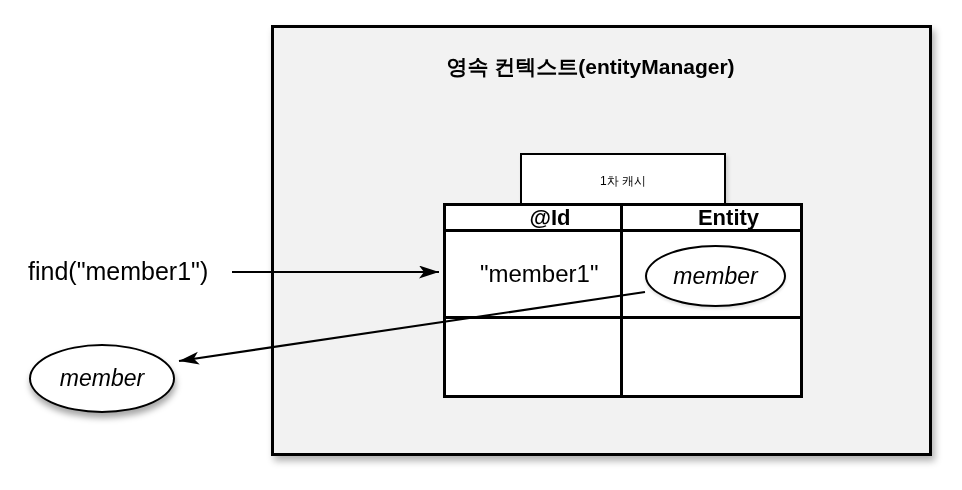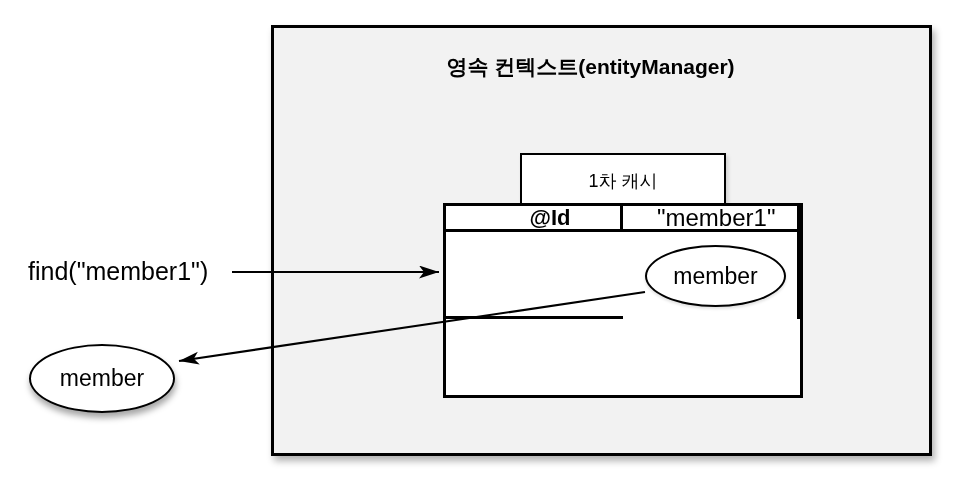--- a/index.html
+++ b/index.html
@@ -27,21 +27,21 @@
     z-index: 1;
   }
   .cache-label-box {
     position: absolute; left: 520px; top: 153px;
     width: 206px; height: 56px;
     box-sizing: border-box;
     background: var(--color-shape-fill, #fff);
     border: 2.5px solid var(--color-line, #000);
     box-shadow: 2px 3px 4px rgba(0,0,0,0.15);
     display: flex; align-items: center; justify-content: center;
-    font-size: 18px;
+    font-size: 12px;
     z-index: 1;
   }
   .cache-table {
     position: absolute; left: 443px; top: 203px;
     width: 360px; height: 195px;
     box-sizing: border-box;
     background: var(--color-shape-fill, #fff);
     border: 3px solid var(--color-line, #000);
     display: grid;
     grid-template-columns: 177px 1fr;
@@ -61,20 +61,21 @@
     padding-left: 9px; font-size: 24px;
   }
   .ellipse {
     position: absolute;
     box-sizing: border-box;
     background: var(--color-shape-fill, #fff);
     border: 2.5px solid var(--color-line, #000);
     border-radius: 50%;
     display: flex; align-items: center; justify-content: center;
     font-size: 23px;
+    font-style: italic;
   }
   .inner-ellipse {
     left: 645px; top: 245px; width: 141px; height: 62px;
     box-shadow: 0 2px 3px rgba(0,0,0,0.12);
     z-index: 3;
   }
   .outer-ellipse {
     left: 29px; top: 344px; width: 146px; height: 69px;
     box-shadow: 1px 5px 6px rgba(0,0,0,0.35);
     z-index: 3;
@@ -109,20 +110,21 @@
   <div class="outer-box"></div>
 
   <div class="title">영속 컨텍스트(entityManager)</div>
 
   <div class="cache-label-box">
     <span>1차 캐시</span>
   </div>
 
   <div class="cache-table">
     <div class="cell th c1">@Id</div>
+    <div class="cell th">Entity</div>
     <div class="cell r1 c1 id-cell">"member1"</div>
     <div class="cell r1"></div>
     <div class="cell c1"></div>
     <div class="cell"></div>
   </div>
 
   <div class="ellipse inner-ellipse">
     <span>member</span>
   </div>
 

